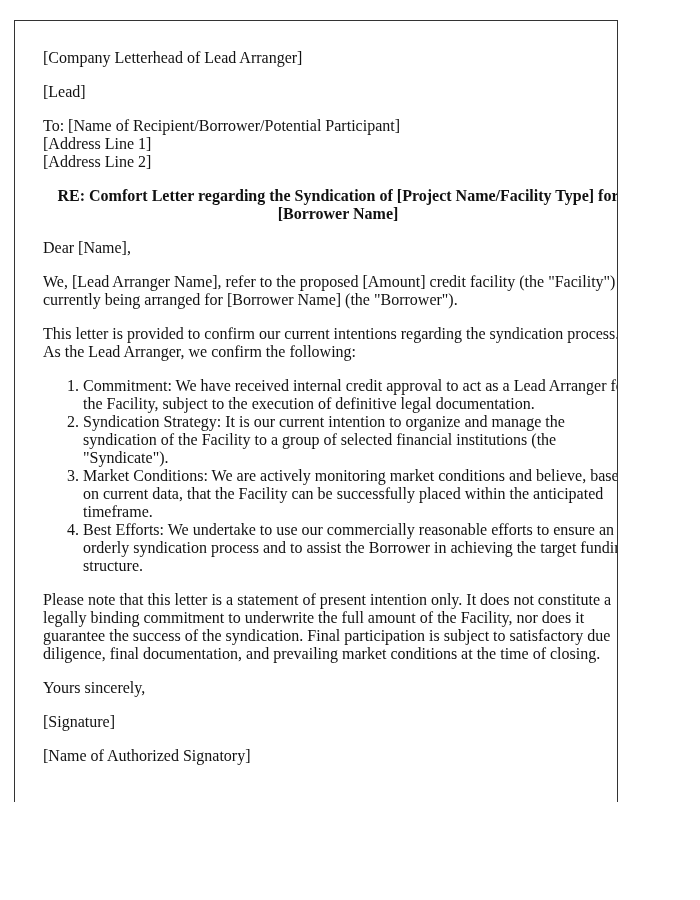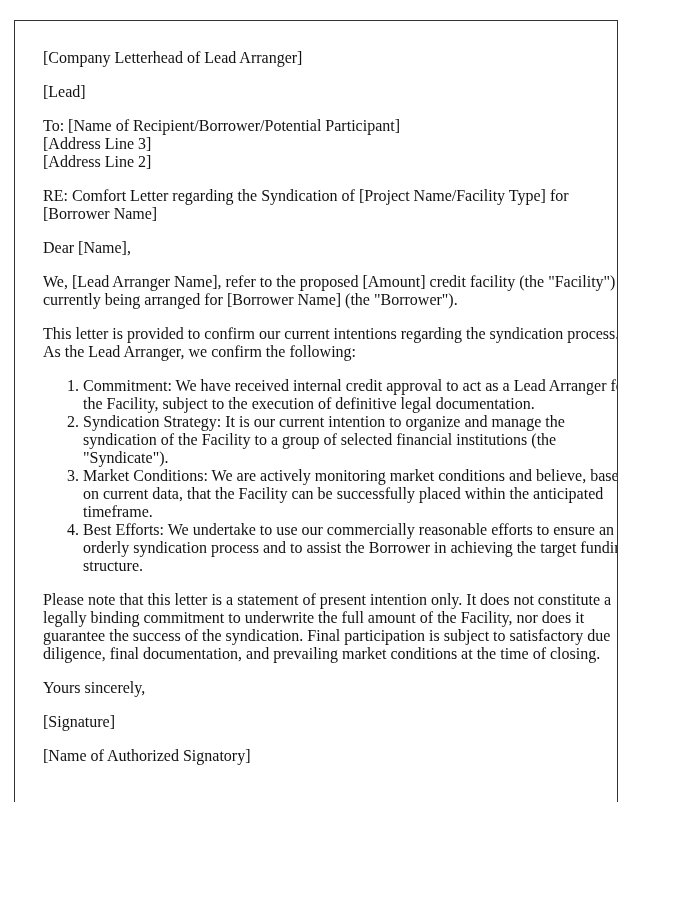--- a/index.html
+++ b/index.html
@@ -32,38 +32,38 @@
     .content {
       position: absolute;
       left: 28px;
       top: 28px;
       width: 590px;
     }
     p {
       margin: 0 0 16px 0;
     }
     .line { display: block; }
-    .subject { font-weight: normal; }
+    .subject { font-weight: bold; text-align: center; }
     ol {
       margin: 0 0 16px 0;
       padding-left: 40px;
     }
     ol li { margin: 0; }
     ol li b { font-weight: normal; }
   </style>
 </head>
 <body>
 
 <div class="page">
   <div class="content">
     <p>[Company Letterhead of Lead Arranger]</p>
     <p>[Lead]</p>
     <p>
       <span class="line">To: [Name of Recipient/Borrower/Potential Participant]</span>
-      <span class="line">[Address Line 3]</span>
+      <span class="line">[Address Line 1]</span>
       <span class="line">[Address Line 2]</span>
     </p>
     <p class="subject">RE: Comfort Letter regarding the Syndication of [Project Name/Facility Type] for [Borrower Name]</p>
     <p>Dear [Name],</p>
     <p>We, [Lead Arranger Name], refer to the proposed [Amount] credit facility (the "Facility") currently being arranged for [Borrower Name] (the "Borrower").</p>
     <p>This letter is provided to confirm our current intentions regarding the syndication process. As the Lead Arranger, we confirm the following:</p>
     <ol>
       <li><b>Commitment:</b><span> We have received internal credit approval to act as a Lead Arranger for the Facility, subject to the execution of definitive legal documentation.</span></li>
       <li><b>Syndication Strategy:</b><span> It is our current intention to organize and manage the syndication of the Facility to a group of selected financial institutions (the "Syndicate").</span></li>
       <li><b>Market Conditions:</b><span> We are actively monitoring market conditions and believe, based on current data, that the Facility can be successfully placed within the anticipated timeframe.</span></li>

